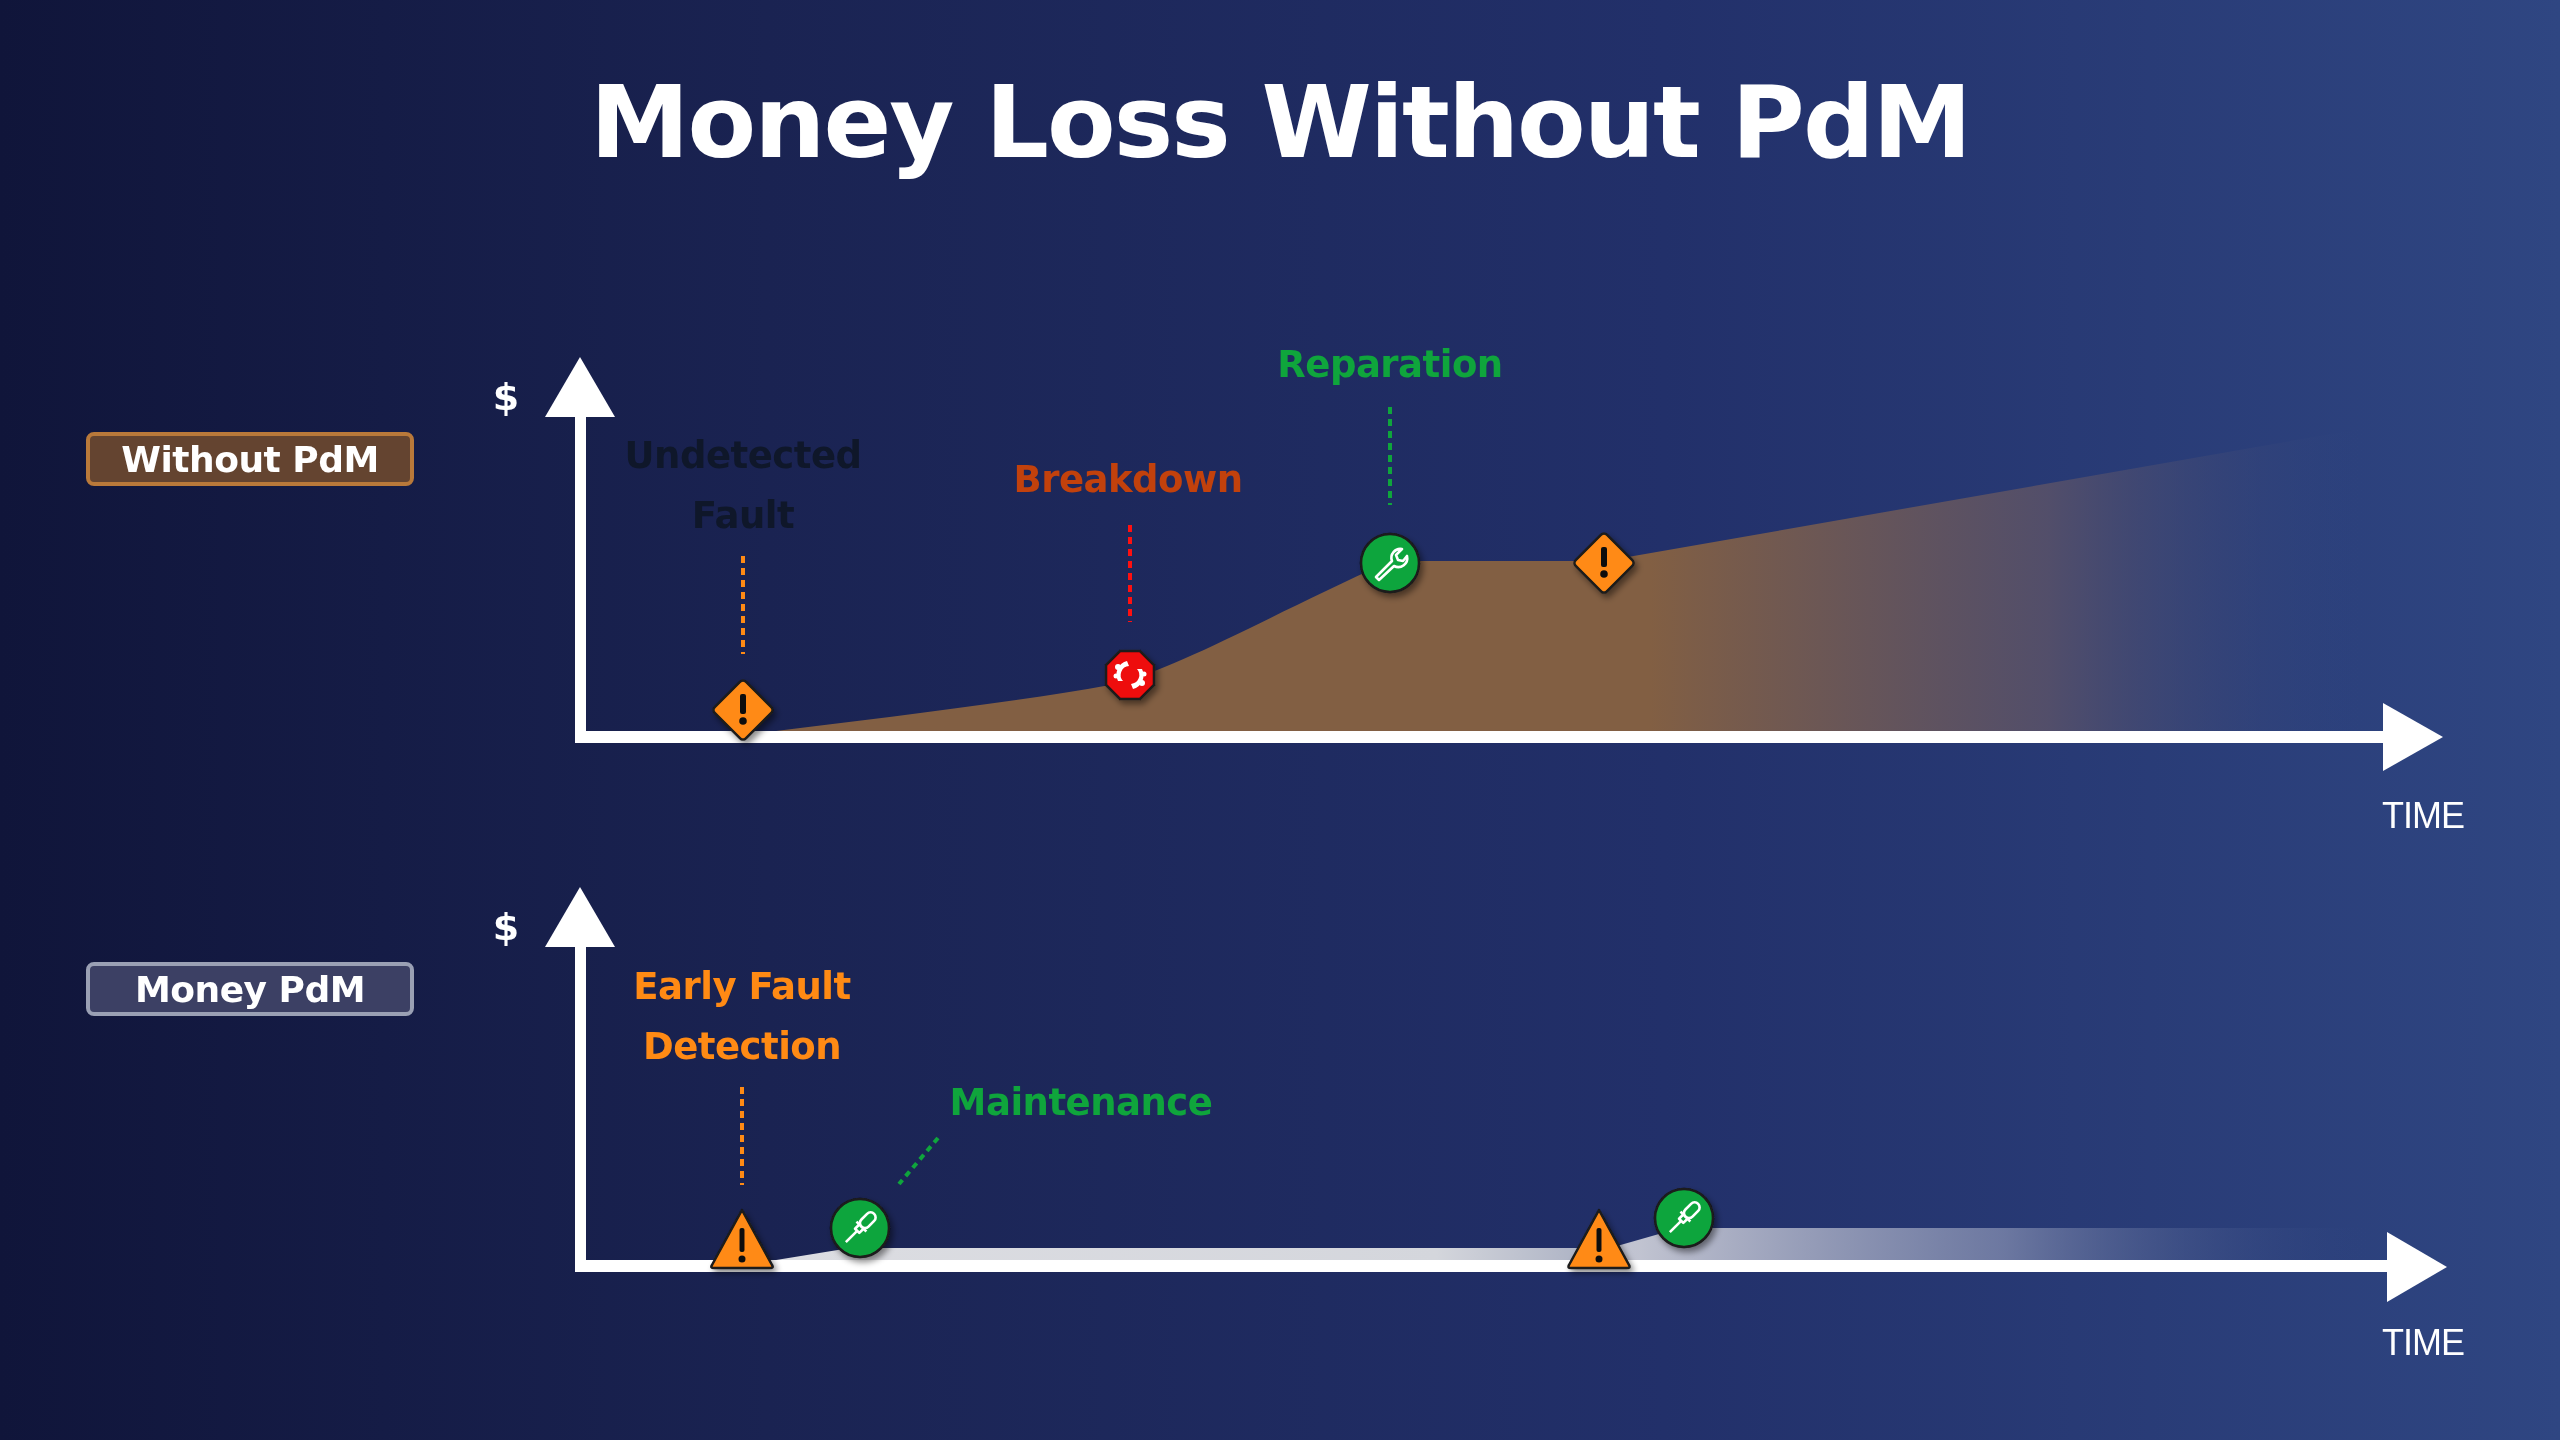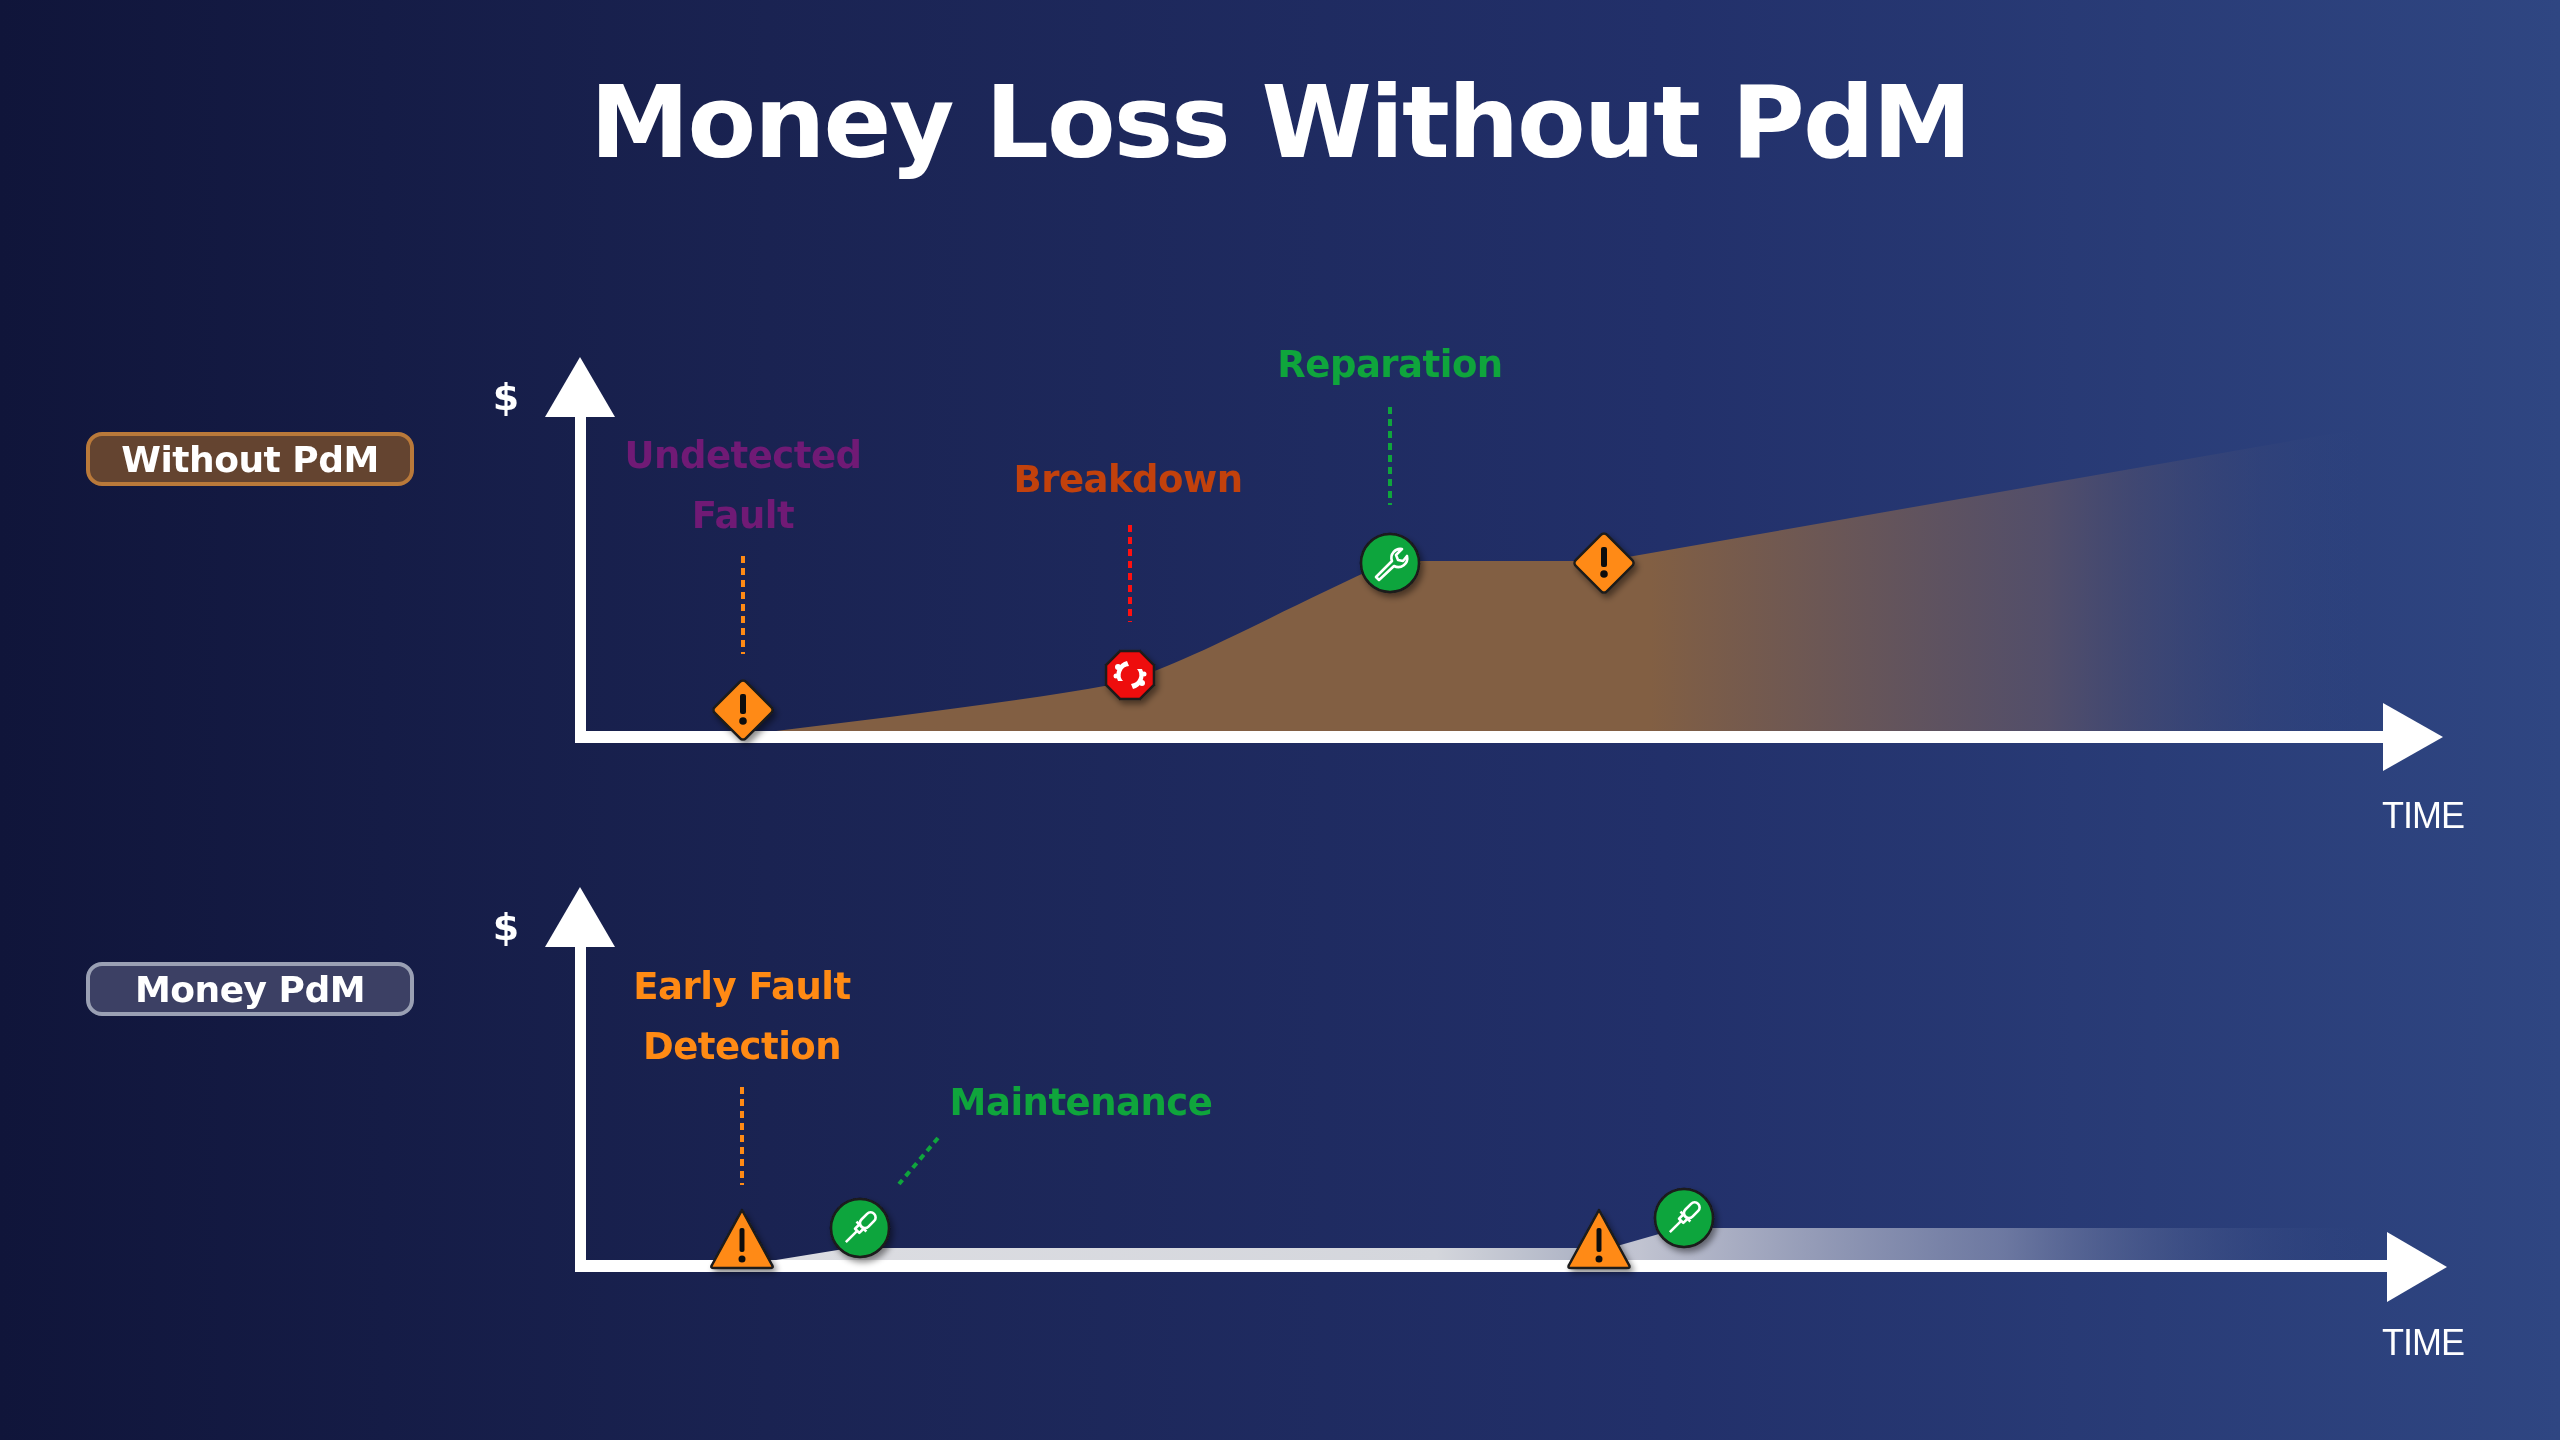--- a/index.html
+++ b/index.html
@@ -8,21 +8,21 @@
     background: linear-gradient(90deg, #10153a 0%, #1a2352 30%, #22306a 65%, #2f4682 100%);
     font-family: "DejaVu Sans", sans-serif;
   }
   .title {
     position: absolute; left: 0; width: 2560px; top: 58px; text-align: center;
     color: #ffffff; font-weight: bold; font-size: 100px; letter-spacing: -2px;
     line-height: 130px;
   }
   .badge {
     position: absolute; left: 86px; width: 328px; height: 54px;
-    border-radius: 16px; color: #fff; font-weight: bold; font-size: 36px;
+    border-radius: 8px; color: #fff; font-weight: bold; font-size: 36px;
     display: flex; align-items: center; justify-content: center; box-sizing: border-box;
     letter-spacing: -0.5px;
   }
   .badge-without { top: 432px; background: #644430; border: 4px solid #b9793a; }
   .badge-with { top: 962px; background: #3c4064; border: 4px solid #9aa0b4; }
   .lbl {
     position: absolute; font-weight: bold; text-align: center;
     font-size: 37px; line-height: 60px; white-space: nowrap;
     transform: translateX(-50%); letter-spacing: -0.5px;
   }
@@ -162,21 +162,21 @@
       </g>
     </g>
   </g>
 </svg>
 
 <div class="dollar" style="left:506px; top:375px;">$</div>
 <div class="time-lbl" style="left:2382px; top:795px;">TIME</div>
 <div class="dollar" style="left:506px; top:905px;">$</div>
 <div class="time-lbl" style="left:2382px; top:1322px;">TIME</div>
 
-<div class="lbl" style="left:743px; top:426px; color:#701a75;">
+<div class="lbl" style="left:743px; top:426px; color:#0f172a;">
   <div>Undetected</div>
   <div>Fault</div>
 </div>
 <div class="lbl" style="left:1128px; top:450px; color:#c2410c;">
   <div>Breakdown</div>
 </div>
 <div class="lbl" style="left:1390px; top:335px; color:#0fa53c;">
   <div>Reparation</div>
 </div>
 

